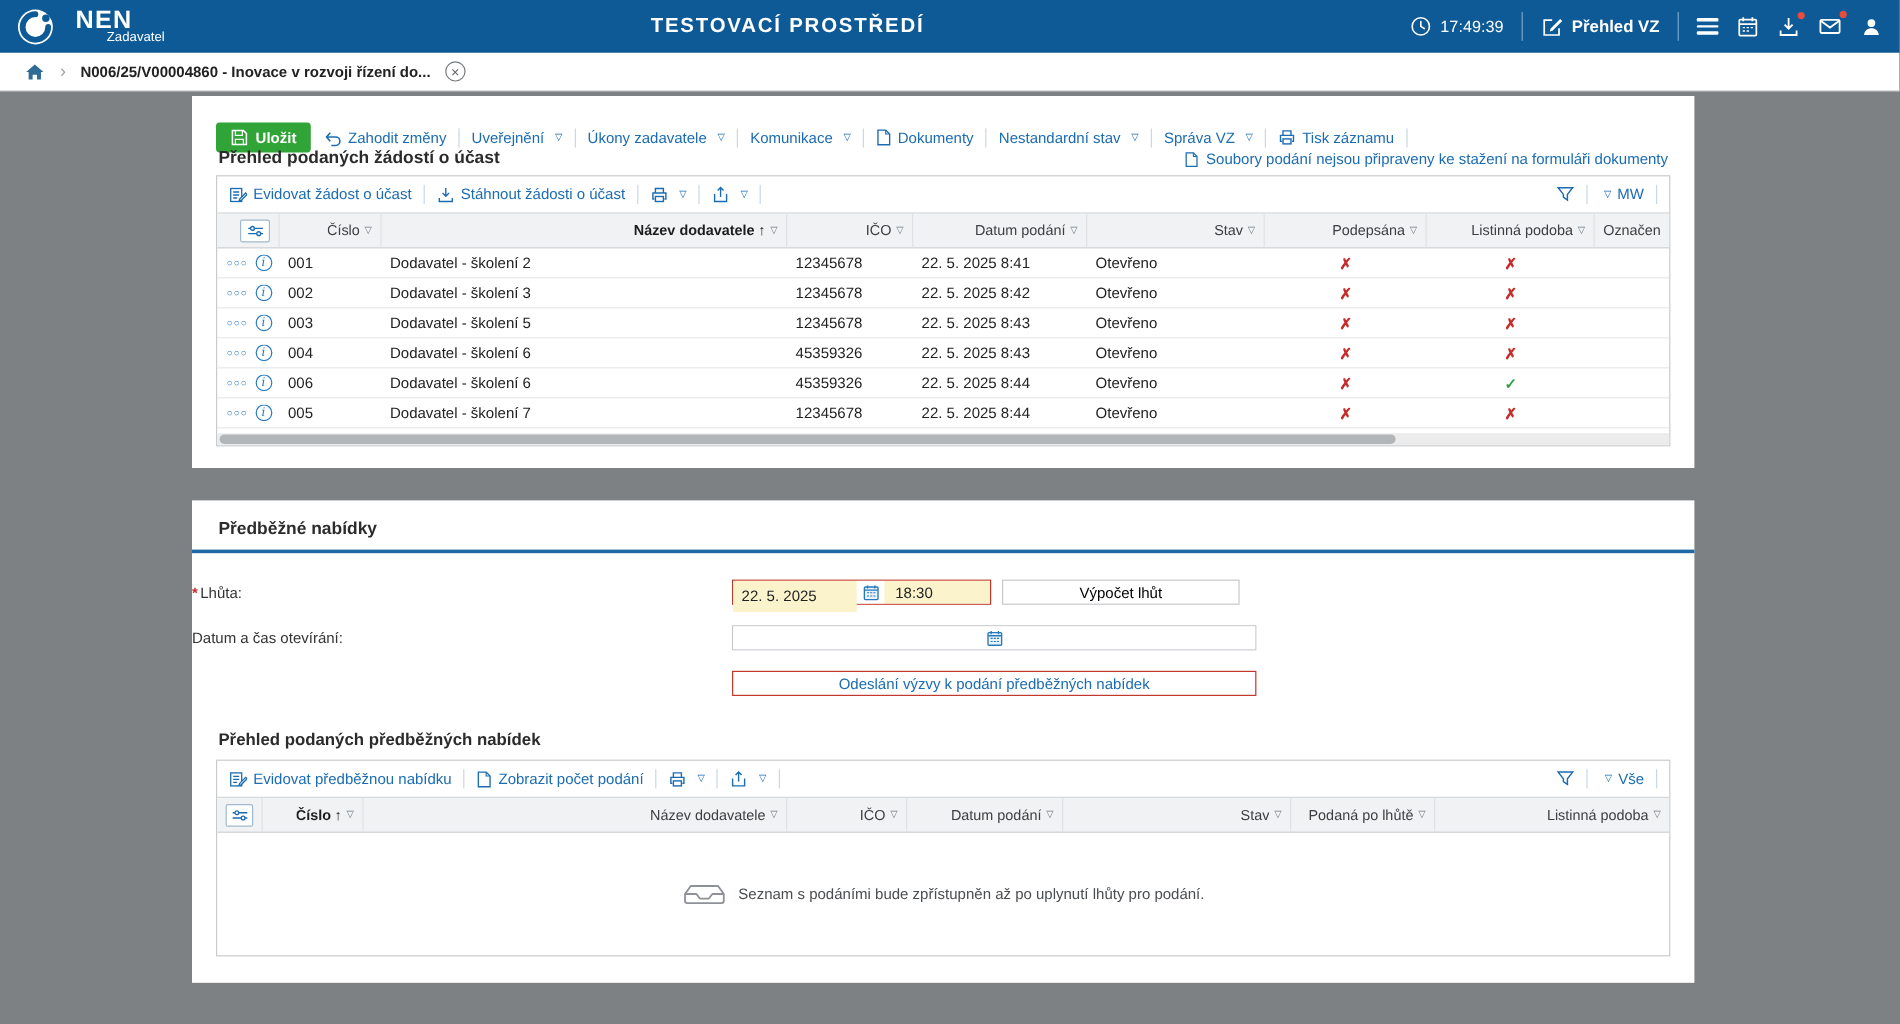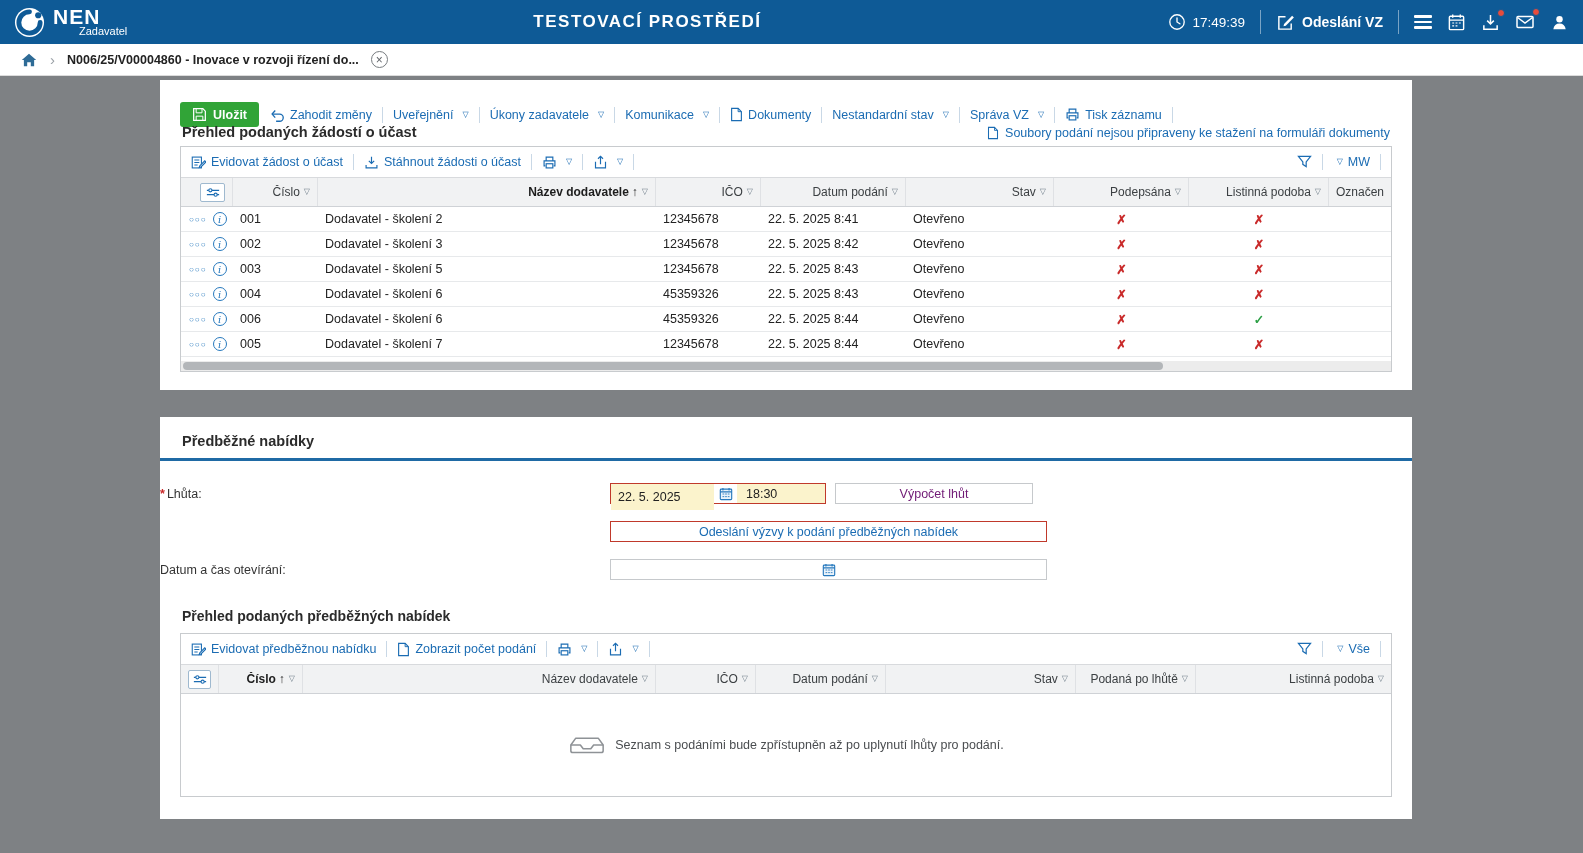--- a/index.html
+++ b/index.html
@@ -1,21 +1,21 @@
 <!DOCTYPE html>
 <html><head>
 <meta charset="utf-8">
 <style>
   *{box-sizing:border-box;margin:0;padding:0}
   html,body{width:1583px;height:853px;overflow:hidden}
   body{font-family:"Liberation Sans",sans-serif;font-size:12.5px;color:#222;background:#7e8184}
 
   
   .topbar{height:44px;background:#0e5a96;display:flex;align-items:center;padding:0 14px;color:#fff}
-  .brand{display:flex;align-items:center;gap:8px;cursor:pointer}
+  .brand{display:flex;align-items:center;gap:18px;cursor:pointer}
   .logo{width:31px;height:31px;display:block}
   .brand-name{font-size:21px;font-weight:bold;letter-spacing:1px;line-height:20px}
   .brand-sub{font-size:11px;display:block;margin:-2px 0 0 26px}
   .env-title{flex:1;text-align:center;font-size:17px;font-weight:bold;letter-spacing:1.5px;white-space:nowrap}
   .top-right{display:flex;align-items:center;gap:15px}
   .vsep{width:1px;height:24px;background:rgba(255,255,255,.45)}
   .tbtn{background:none;border:none;color:#fff;display:flex;align-items:center;gap:7px;font-family:inherit;cursor:pointer;position:relative;padding:0}
   .time-label{font-size:13.5px}
   .create-label{font-size:14px;font-weight:bold}
   .burger{display:flex;flex-direction:column;gap:3px}
@@ -82,21 +82,21 @@
   
   .sec2-head{border-bottom:3px solid #1f6aa5;padding:16px 22px 9px}
   .form{margin-top:22px}
   .frow{display:flex;align-items:center;margin-bottom:17px}
   .flabel{width:450px;text-align:left;padding-right:4px;color:#333;flex:0 0 auto}
   .req{color:#c92a2a;margin-right:2px;font-weight:bold}
   .dl-group{display:flex;border:1px solid #c0392b;align-items:stretch;height:21px}
   .dl-date{width:103px;background:#fbf3cc;border:none;padding:13px 7px;font-family:inherit;font-size:12.5px;color:#222;outline:none}
   .calbtn{width:23px;background:#fff;border:none;display:flex;align-items:center;justify-content:center;cursor:pointer;padding:0}
   .dl-time{width:88px;background:#fbf3cc;border:none;padding:0 9px;font-family:inherit;font-size:12.5px;color:#222;outline:none}
-  .btn-calc{width:198px;height:21px;margin-left:9px;background:#fff;border:1px solid #c6c9cc;color:#701a75;font-family:inherit;font-size:12.5px;cursor:pointer}
+  .btn-calc{width:198px;height:21px;margin-left:9px;background:#fff;border:1px solid #c6c9cc;color:#000000;font-family:inherit;font-size:12.5px;cursor:pointer}
   .open-wrap{position:relative;width:437px;height:21px;border:1px solid #c6c9cc;display:flex;align-items:center}
   .open-input{width:100%;height:100%;border:none;font-family:inherit;font-size:12.5px;padding:0 7px;outline:none;background:#fff}
   .open-cal{position:absolute;left:207px;top:1px;width:22px;height:17px;background:#fff;border:none;display:flex;align-items:center;justify-content:center;cursor:pointer;padding:0}
   .btn-send{width:437px;height:21px;background:#fff;border:1px solid #c0392b;color:#1b6cb3;font-family:inherit;font-size:12.5px;cursor:pointer}
   .sub-title{margin:28px 0 9px;padding:0 22px;font-size:14px;font-weight:bold;color:#2b2b2b}
 
   
   .empty{height:102px;display:flex;flex-direction:row;align-items:center;justify-content:center;gap:9px;color:#4a4d50;font-size:12.5px}
 </style>
 </head>
@@ -124,21 +124,21 @@
         <path d="M10 5.5V10l3.2 2" stroke="#fff" stroke-width="1.5" fill="none" stroke-linecap="round"></path>
       </svg>
       <span class="time-label">17:49:39</span>
     </span>
     <span class="vsep"></span>
     <button class="tbtn">
       <svg width="19" height="19" viewBox="0 0 20 20" fill="none" stroke="#fff" stroke-width="1.5">
         <path d="M16 11v6H3V4h7"></path>
         <path d="M8.5 11.5l8.5-8.5 1.8 1.8-8.5 8.5-2.4.6z" fill="#fff" stroke="none"></path>
       </svg>
-      <span class="create-label">Odeslání VZ</span>
+      <span class="create-label">Přehled VZ</span>
     </button>
     <span class="vsep"></span>
     <button class="tbtn">
       <span class="burger">
           <i></i>
           <i></i>
           <i></i>
         </span>
     </button>
     <button class="tbtn">
@@ -460,36 +460,36 @@
             <path d="M1.5 5.5h13M4.5 1v3M11.5 1v3"></path>
             <path d="M4 8h2M7 8h2M10 8h2M4 11h2M7 11h2M10 11h2" stroke-width="1"></path>
           </svg>
         </button>
         <input class="dl-time" value="18:30" style="">
       </div>
       <button class="btn-calc">Výpočet lhůt</button>
     </div>
 
     <div class="frow">
-      <div class="flabel"></div>
-      <button class="btn-send">Odeslání výzvy k podání předběžných nabídek</button>
-    </div>
-
-    <div class="frow">
       <div class="flabel">Datum a čas otevírání:</div>
       <div class="open-wrap">
         <input class="open-input" value="" style="">
         <button class="open-cal">
           <svg width="14" height="14" viewBox="0 0 16 16" fill="none" stroke="#2779bd" stroke-width="1.3">
             <rect x="1.5" y="2.5" width="13" height="12" rx="1" fill="#eaf3fb"></rect>
             <path d="M1.5 5.5h13M4.5 1v3M11.5 1v3"></path>
             <path d="M4 8h2M7 8h2M10 8h2M4 11h2M7 11h2M10 11h2" stroke-width="1"></path>
           </svg>
         </button>
       </div>
+    </div>
+
+    <div class="frow">
+      <div class="flabel"></div>
+      <button class="btn-send">Odeslání výzvy k podání předběžných nabídek</button>
     </div>
   </div>
 
   <div class="sub-title">Přehled podaných předběžných nabídek</div>
 
   <div class="tbox">
     <div class="tbar">
       <button class="cmd">
         <svg width="15" height="15" viewBox="0 0 18 18" fill="none" stroke="#1b6cb3" stroke-width="1.3">
           <rect x="1.5" y="2.5" width="11" height="13"></rect>

